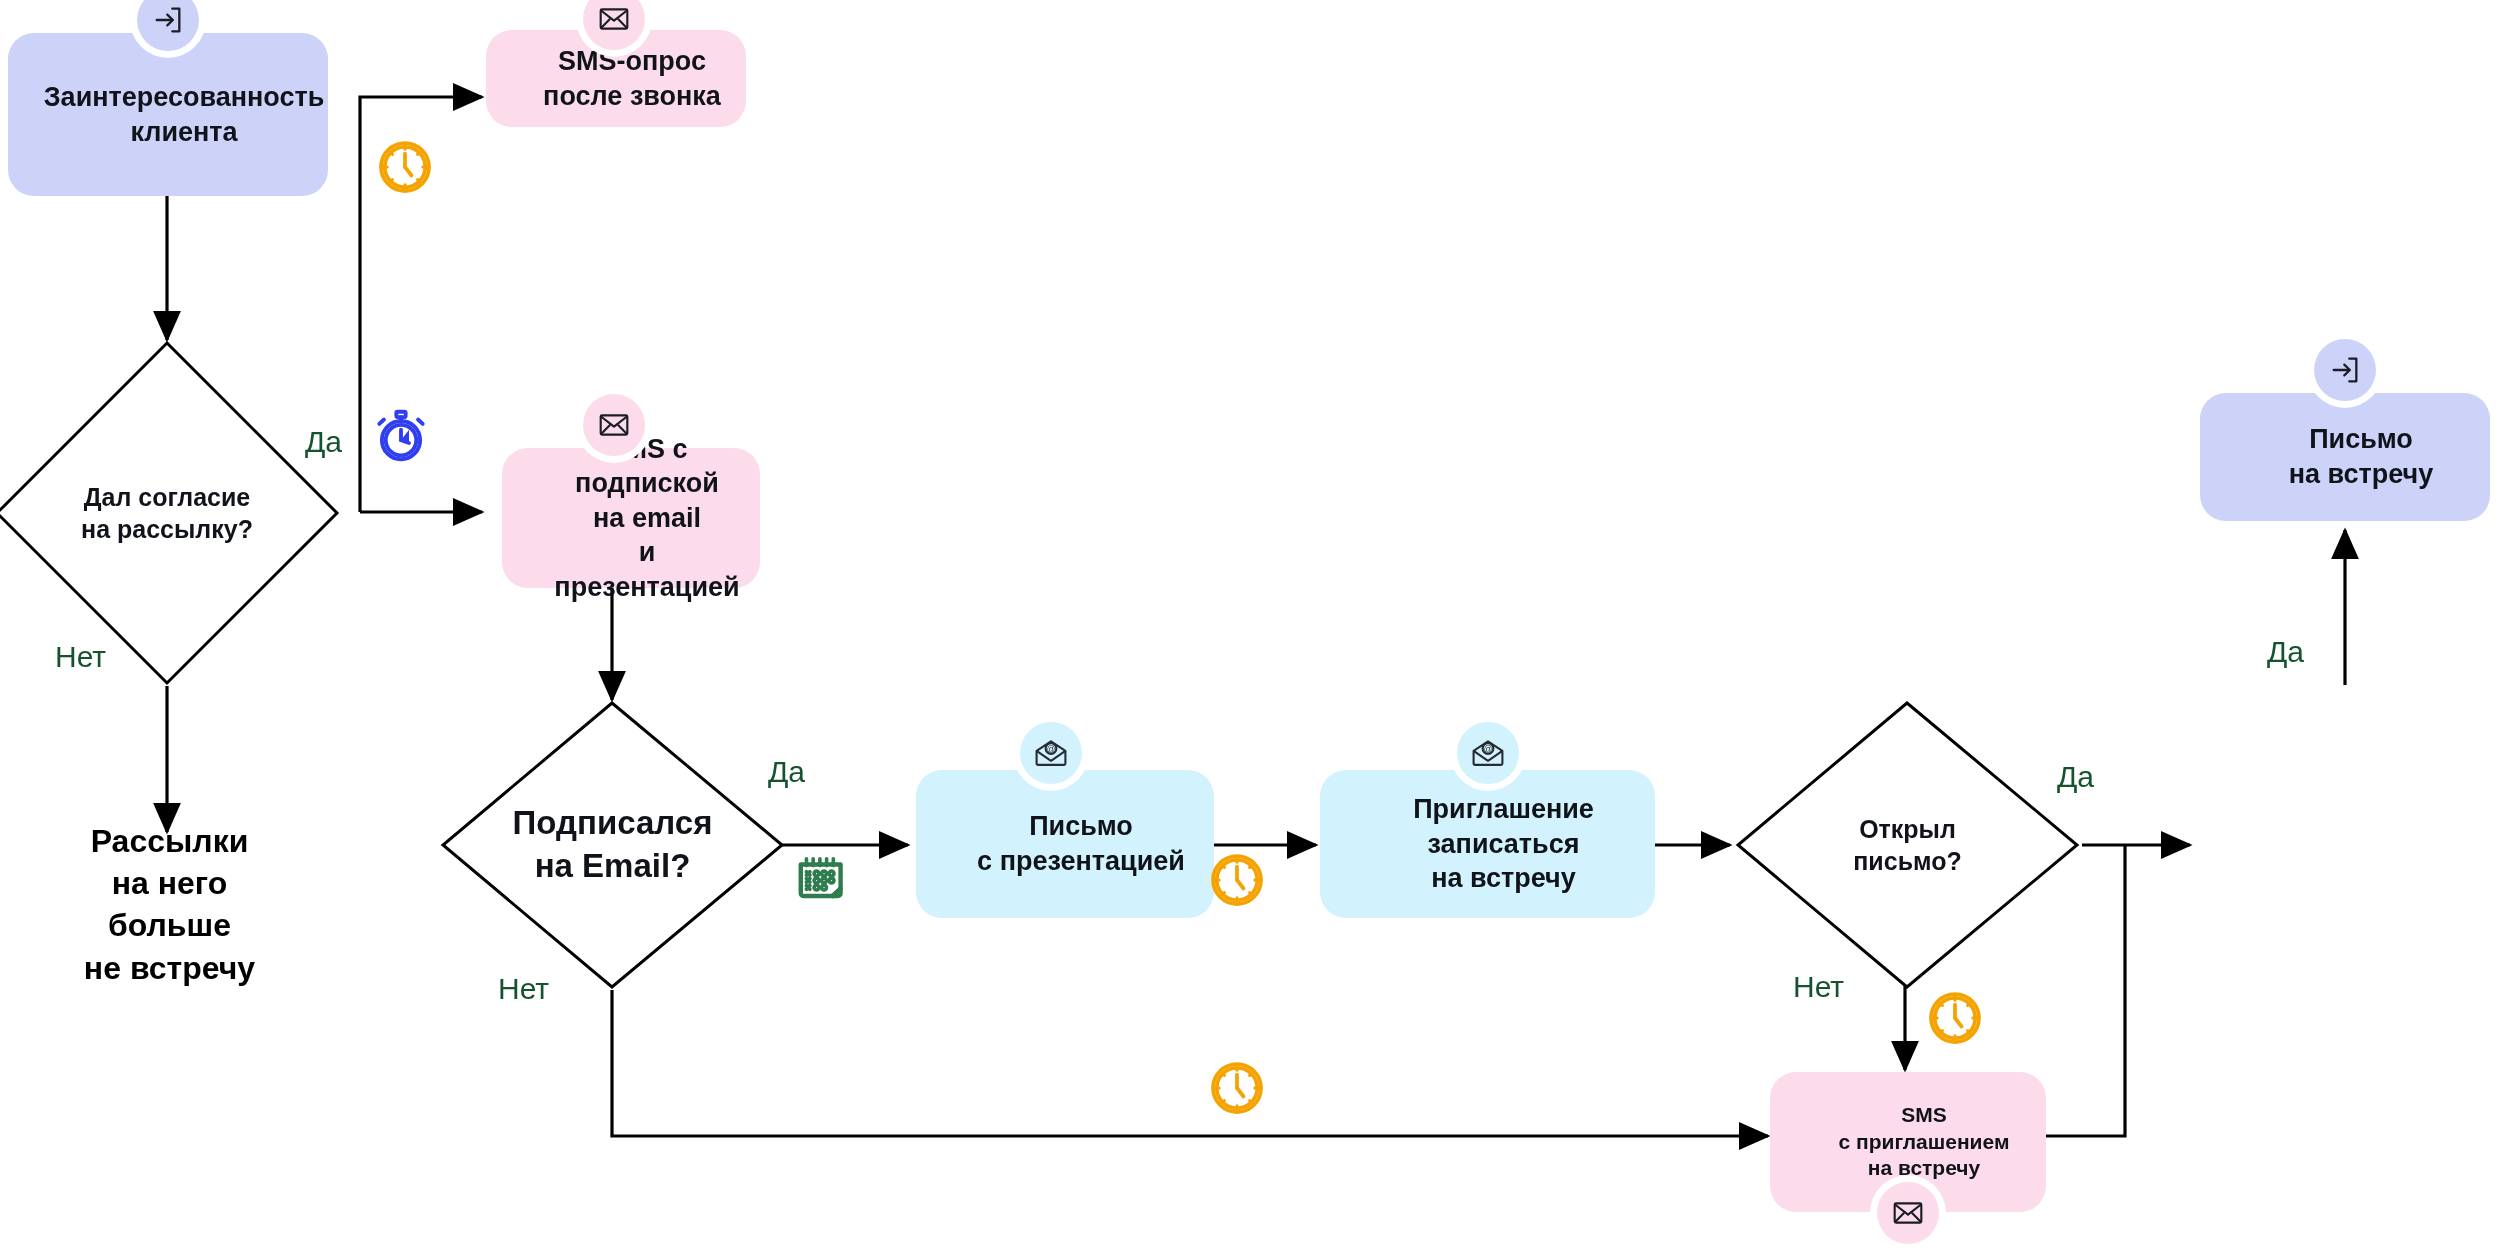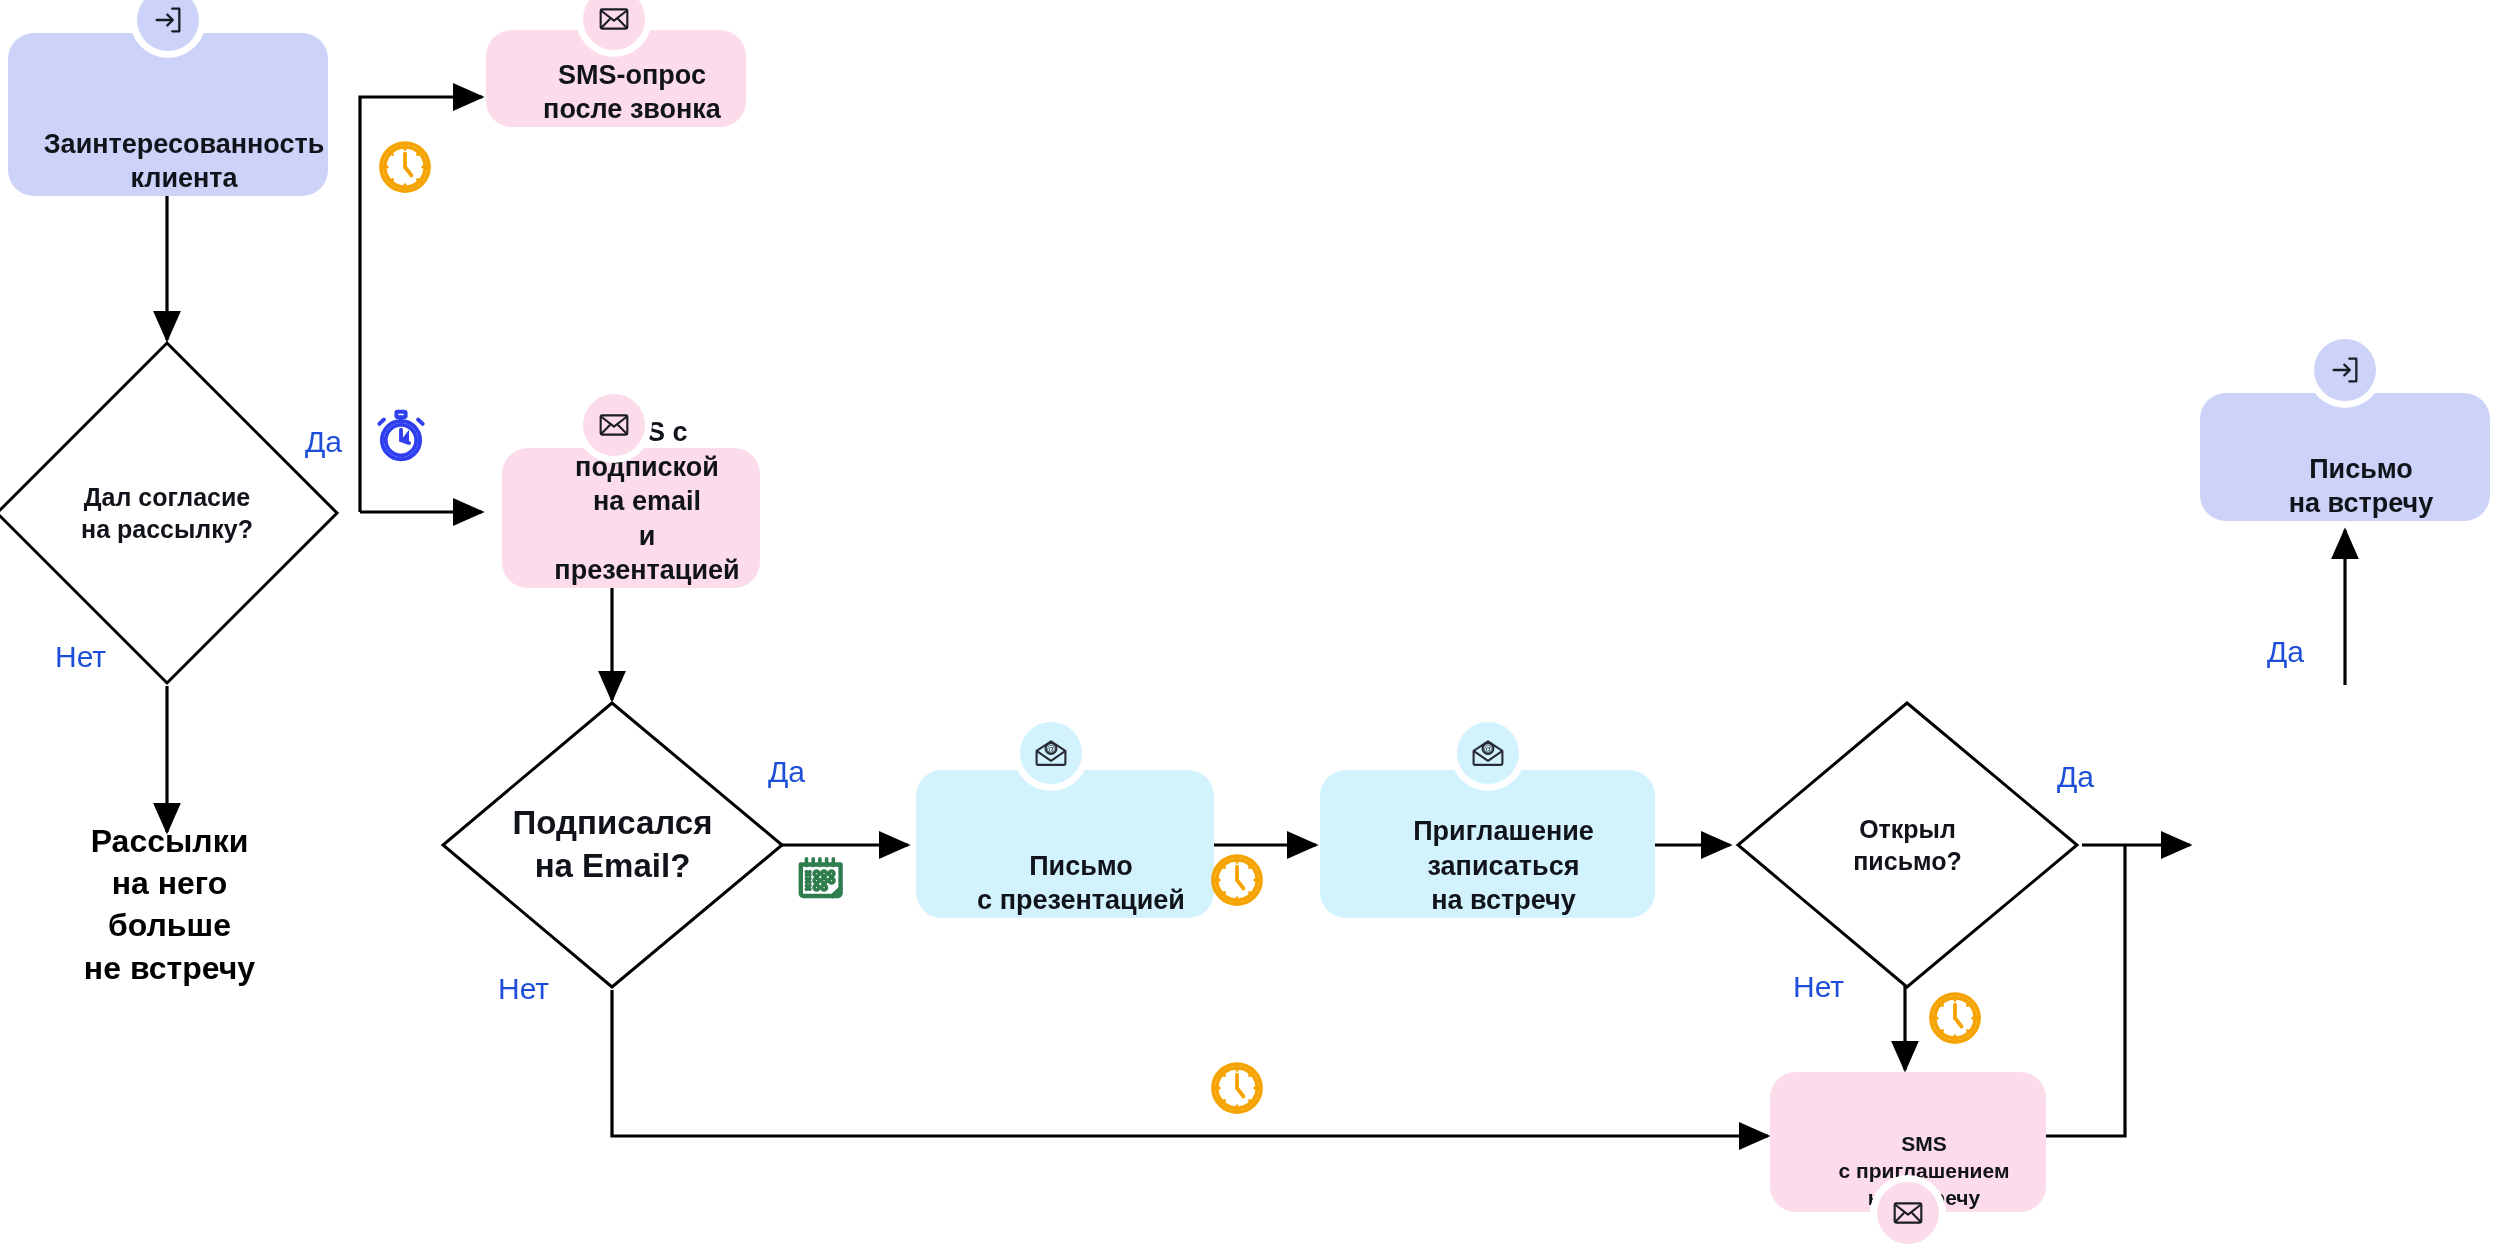--- a/index.html
+++ b/index.html
@@ -1,40 +1,40 @@
 <!DOCTYPE html>
 <html><head>
 <meta charset="utf-8">
 <style>
   html,body{margin:0;padding:0;background:#ffffff;}
   body{width:2513px;height:1256px;font-family:"Liberation Sans",sans-serif;overflow:hidden;}
   #canvas{position:relative;width:2513px;height:1256px;background:#fff;}
   svg#wires{position:absolute;left:0;top:0;width:2513px;height:1256px;pointer-events:none;}
 
-  .node{position:absolute;box-sizing:border-box;border-radius:26px;display:flex;align-items:flex-end;
+  .node{position:absolute;box-sizing:border-box;border-radius:26px;display:flex;align-items:center;
         justify-content:center;text-align:center;font-weight:bold;color:#10131a;line-height:1.28;padding-left:32px;}
   .node .lbl{padding:0 14px;white-space:pre-line;}
   .n-start{background:#ccd2f8;}
   .n-sms{background:#fcdcea;}
   .n-mail{background:#d2f3fd;}
 
   .badge{position:absolute;width:62px;height:62px;border-radius:50%;
          display:flex;align-items:center;justify-content:center;
          box-shadow:0 0 0 7px #ffffff;}
   .badge svg{display:block;}
   .b-start{background:#ccd2f8;}
   .b-sms{background:#fcdcea;}
   .b-mail{background:#d2f3fd;}
 
   .diamond{position:absolute;}
   .diamond .dtxt{position:absolute;left:0;top:0;width:100%;height:100%;
         display:flex;align-items:center;justify-content:center;text-align:center;
         font-weight:bold;color:#10131a;line-height:1.3;white-space:pre-line;}
 
-  .edgelbl{position:absolute;font-size:30px;color:#1d4ed8;font-weight:400;white-space:nowrap;}
+  .edgelbl{position:absolute;font-size:30px;color:#14532d;font-weight:400;white-space:nowrap;}
 
   .termtext{position:absolute;font-weight:bold;color:#000;text-align:center;line-height:1.32;
             white-space:pre-line;font-size:30px;}
 
   .ico{position:absolute;}
 </style>
 </head>
 <body>
 
 <div id="canvas">

